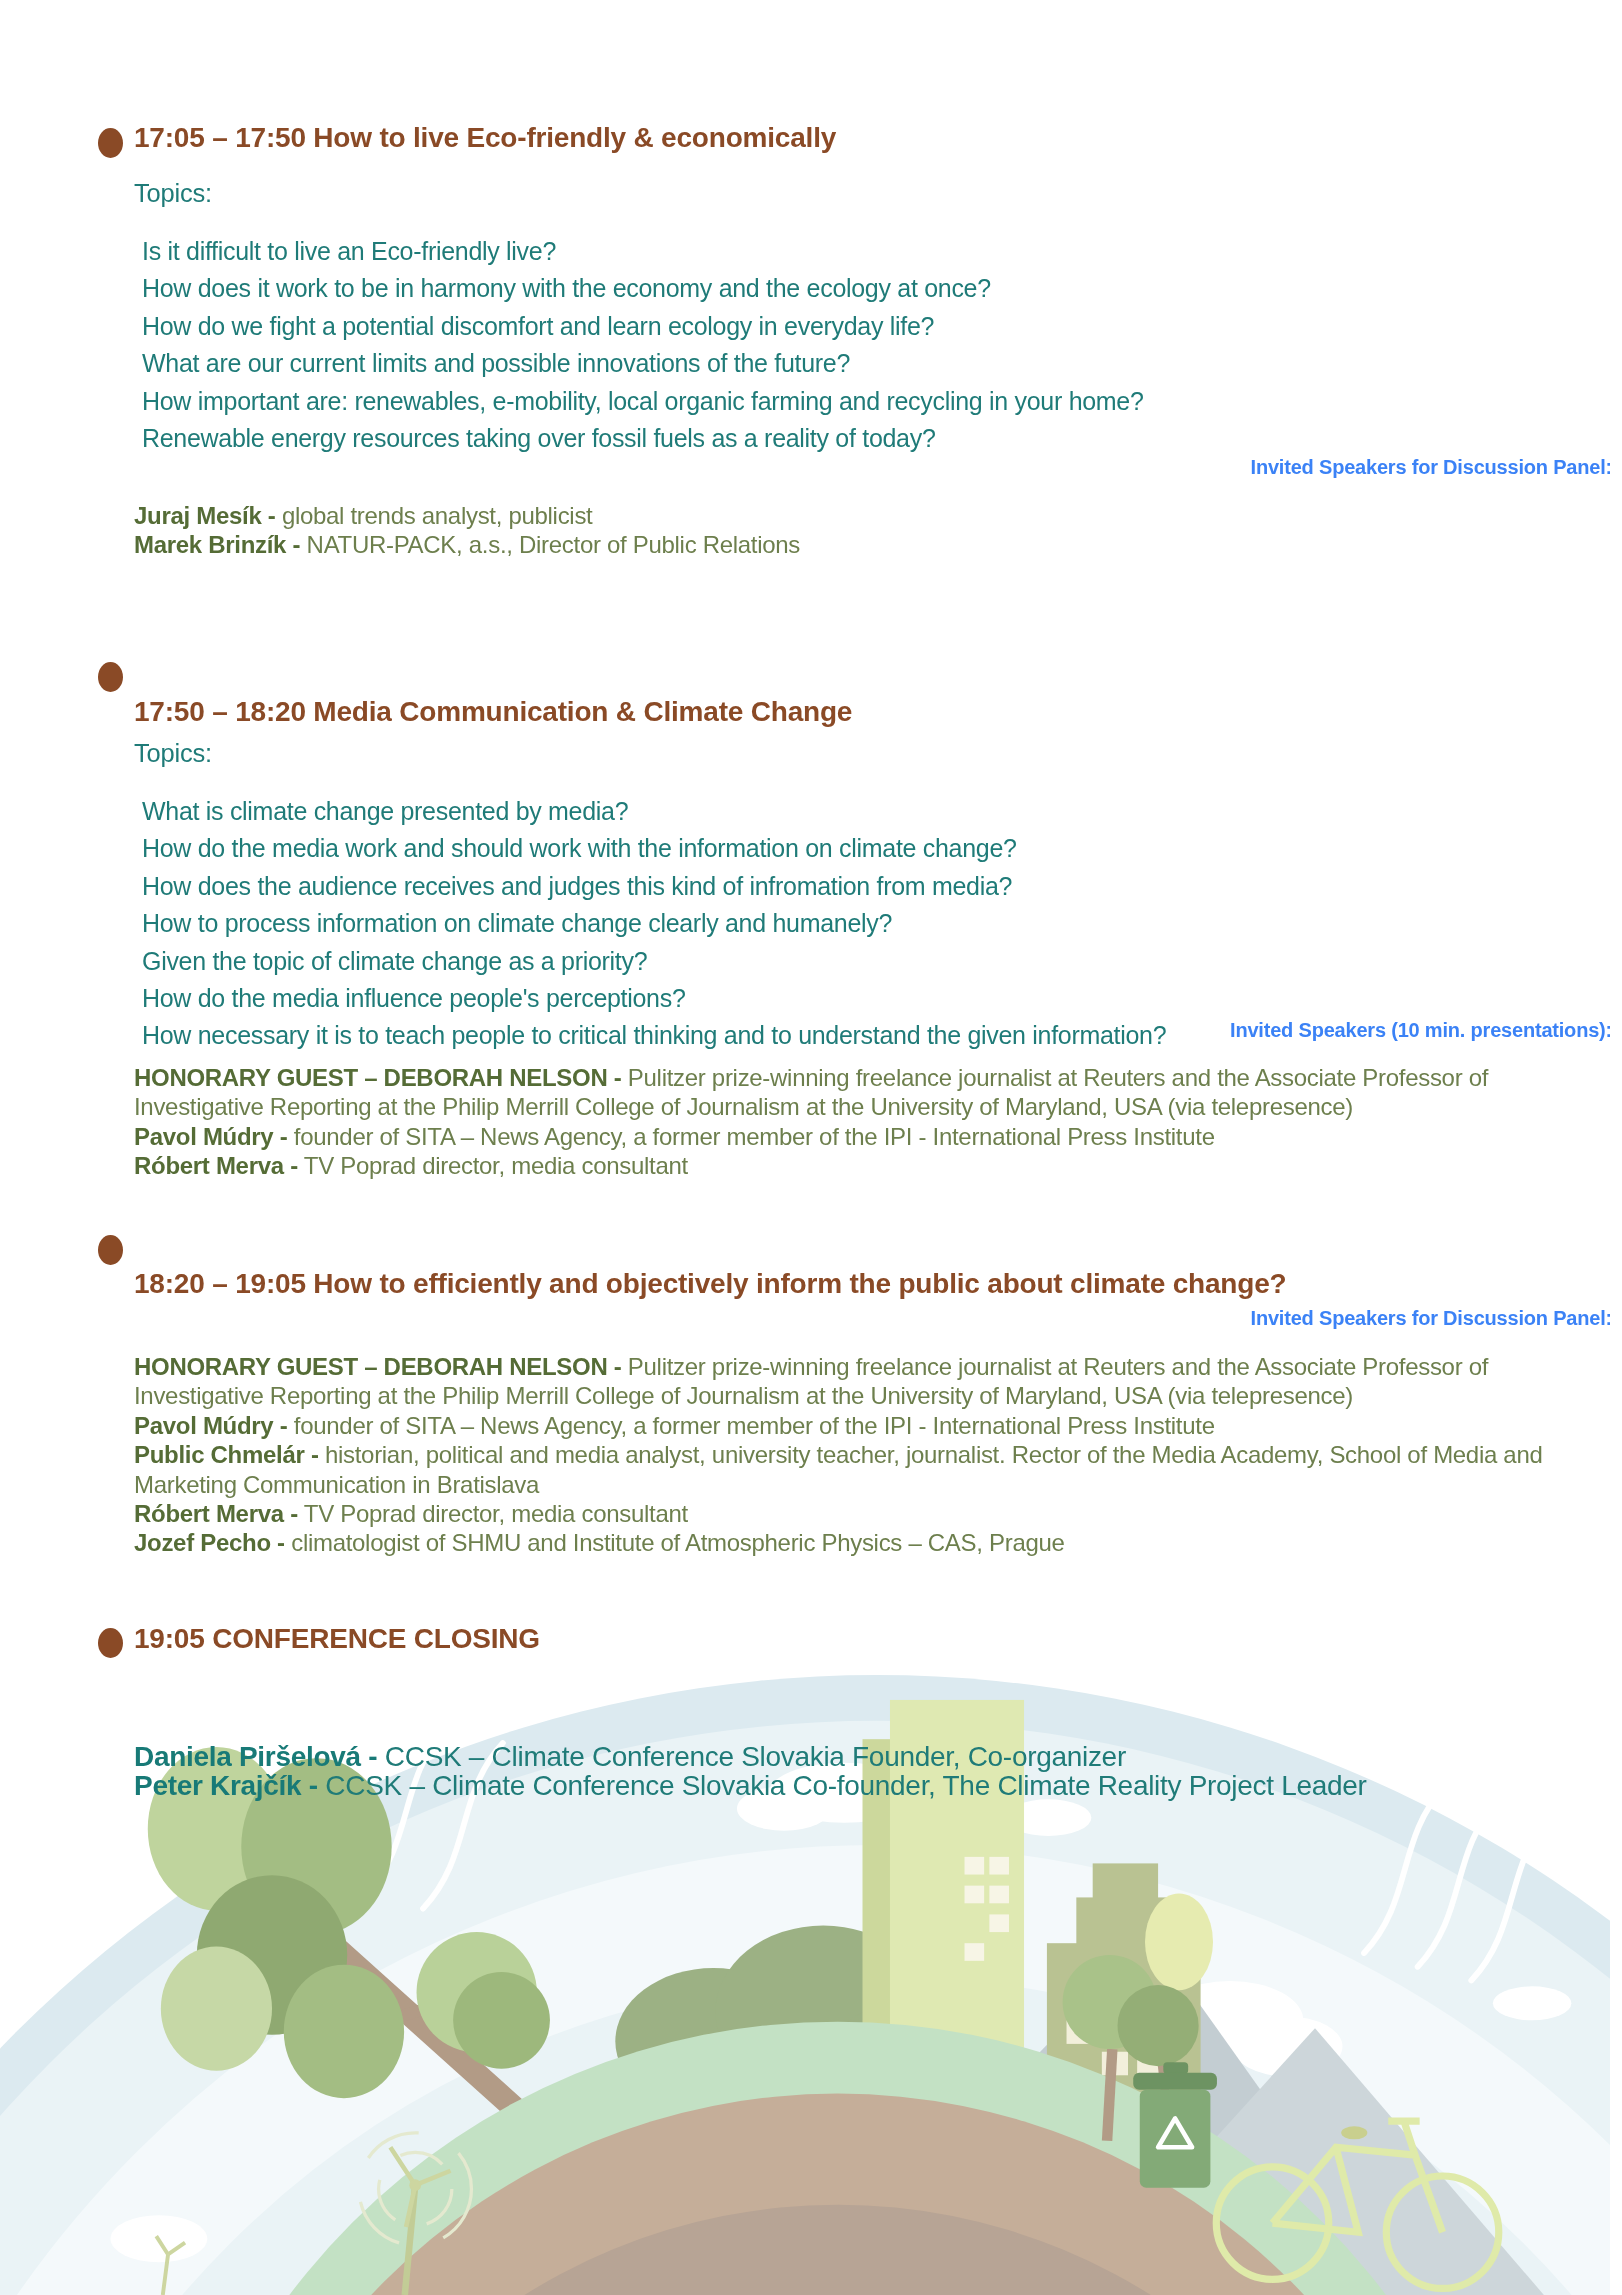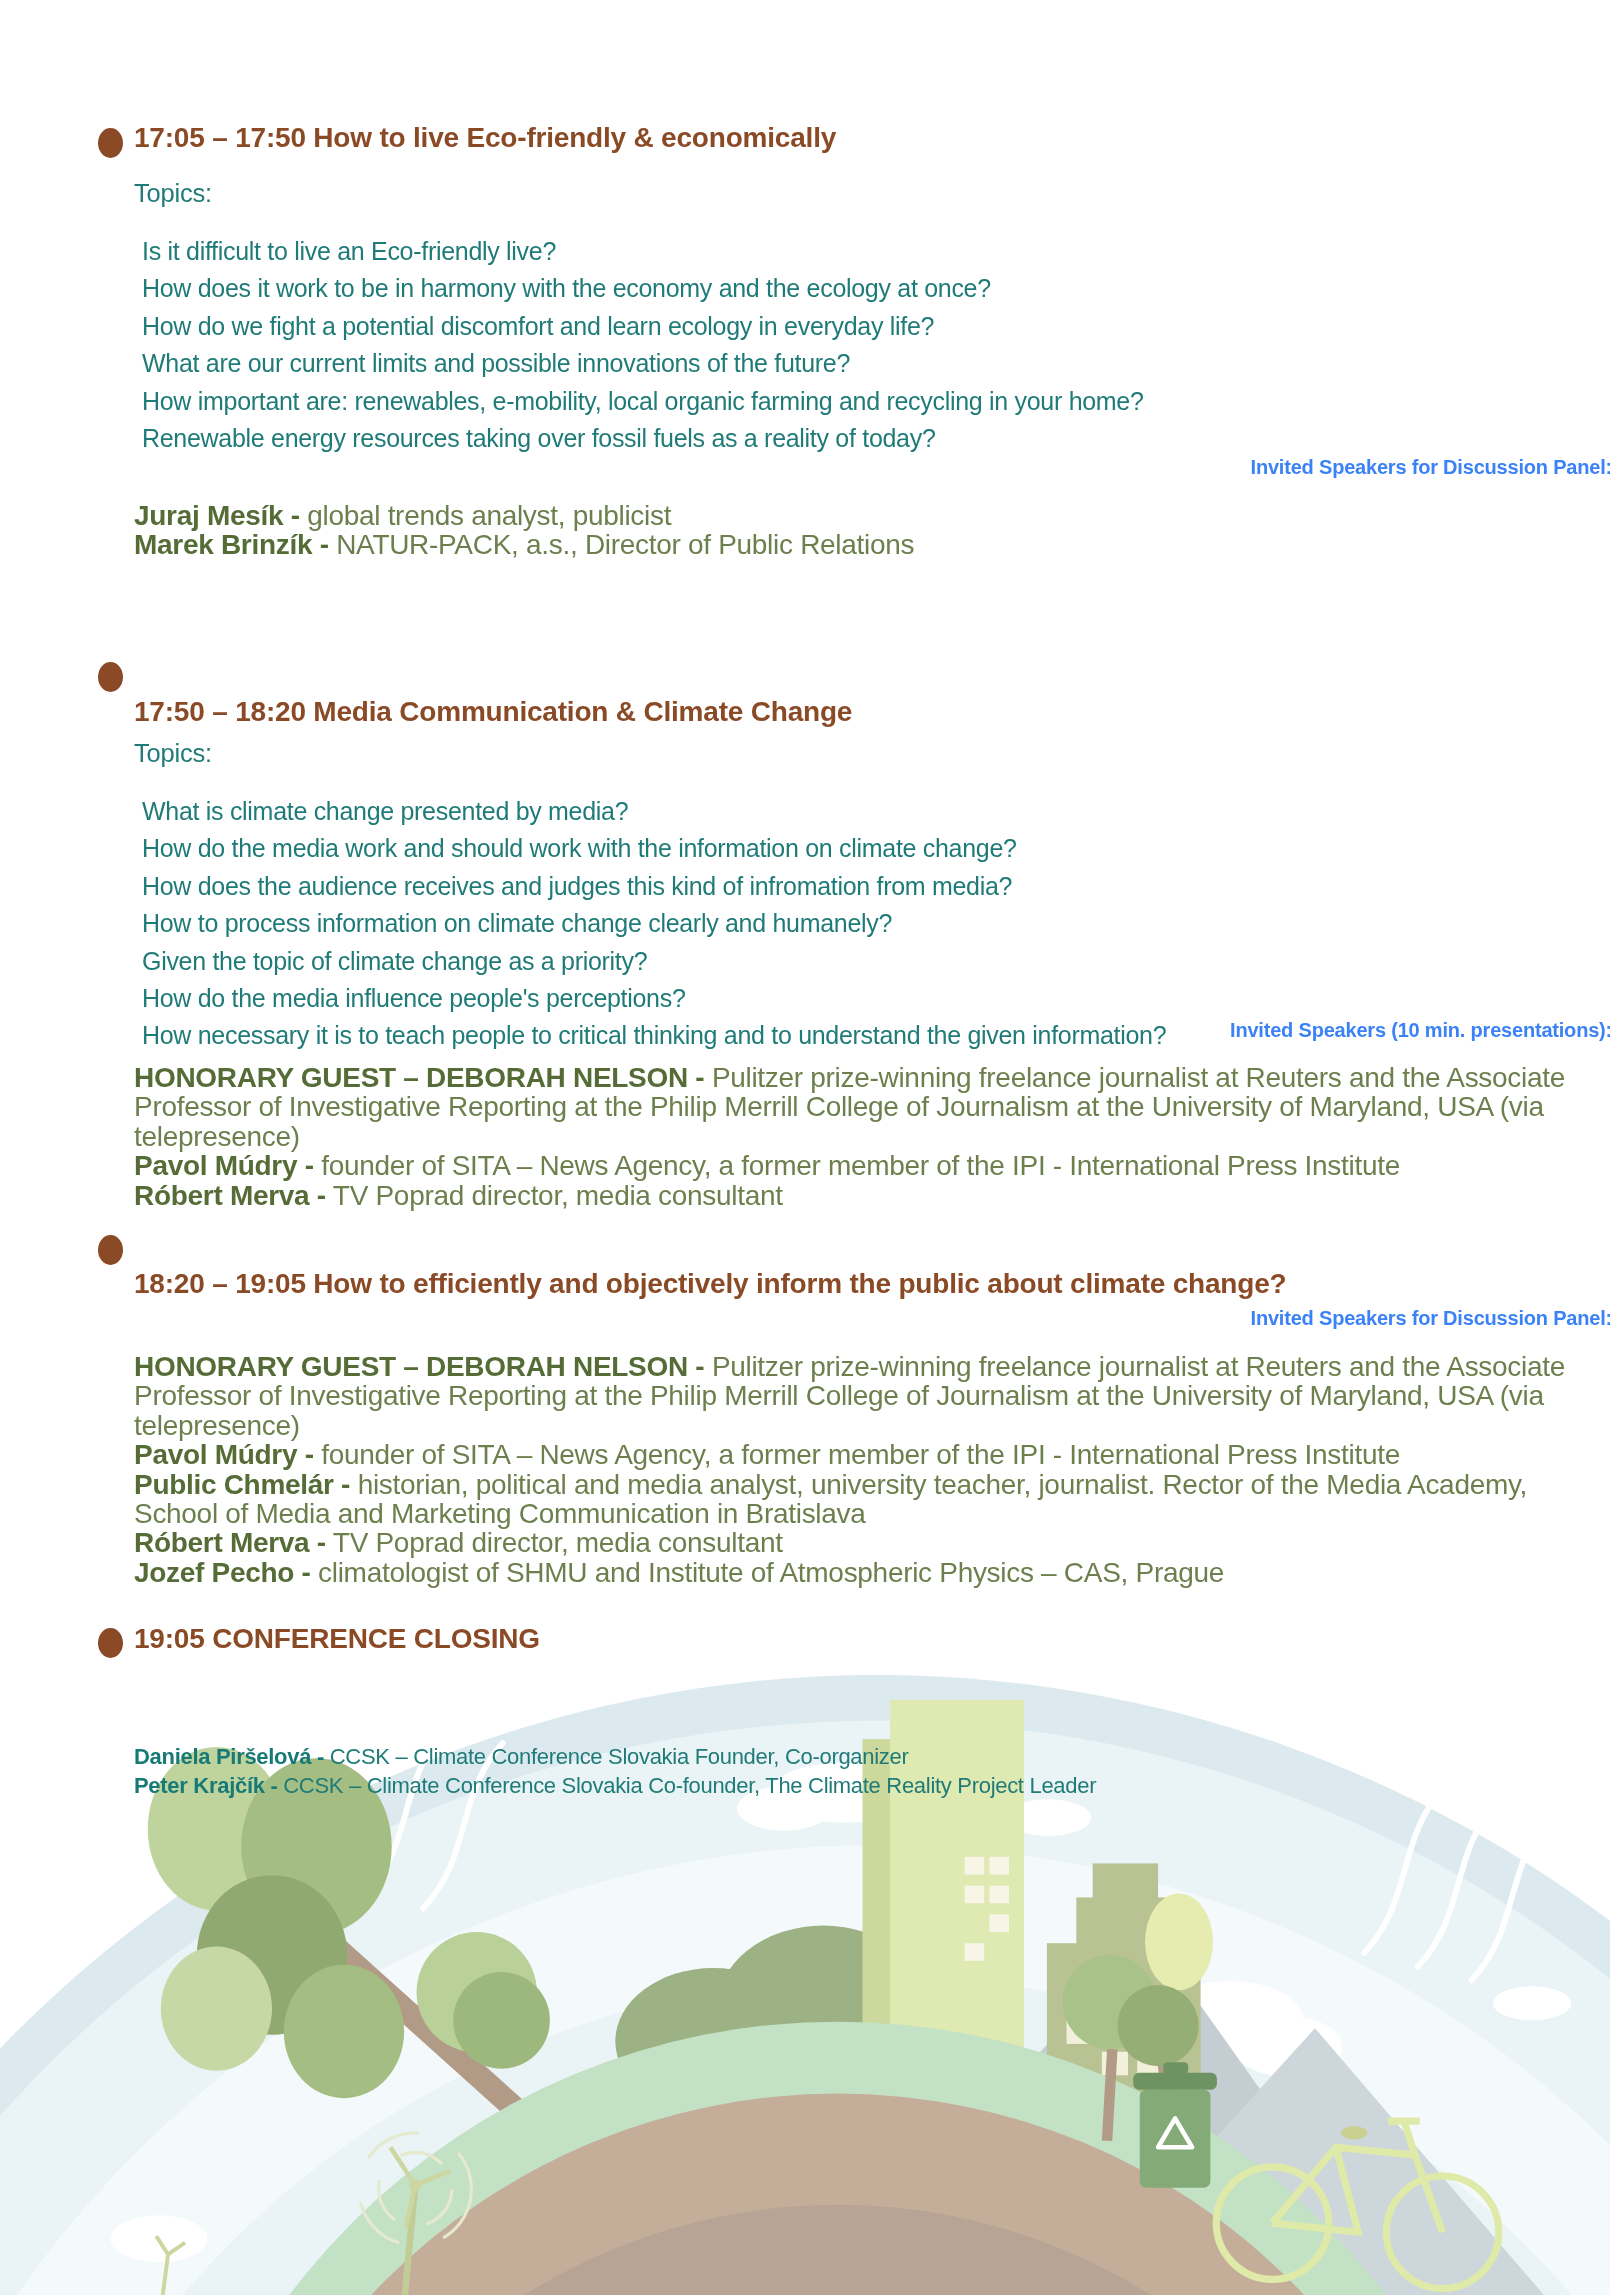--- a/index.html
+++ b/index.html
@@ -14,23 +14,23 @@
     background:#8a4a26;
   }
   .title{
     margin:0;color:#8a4a26;font-weight:bold;font-size:28px;line-height:34px;
     letter-spacing:-0.2px;
   }
   .teal{color:#1f7b78;}
   .label{font-size:25.5px;line-height:30px;margin:0;letter-spacing:-0.2px;}
   .tlist p{margin:8px;font-size:25px;line-height:29.4px;letter-spacing:-0.3px;color:#1f7b78;}
   .olabel{margin:0;font-size:20px;line-height:29.4px;font-weight:bold;color:#3b82f6;letter-spacing:-0.2px;text-align:right;}
-  .slist p{margin:0;font-size:28px;line-height:29.4px;letter-spacing:-0.3px;color:#6d7f4d;}
+  .slist p{margin:0;font-size:24px;line-height:29.4px;letter-spacing:-0.3px;color:#6d7f4d;}
   .slist .sn{font-weight:bold;color:#556c36;}
-  .olist p{margin:0;font-size:22px;line-height:29.4px;letter-spacing:-0.3px;color:#1f7b78;}
+  .olist p{margin:0;font-size:28px;line-height:29.4px;letter-spacing:-0.3px;color:#1f7b78;}
   .olist .on{font-weight:bold;color:#187a77;}
   .textlayer{z-index:2;}
   .illu{position:absolute;left:0;top:1662px;z-index:1;}
 </style>
 </head>
 <body>
 
 <div class="page">
 
   <svg class="illu" width="1623" height="633" viewBox="0 0 2480 968">

